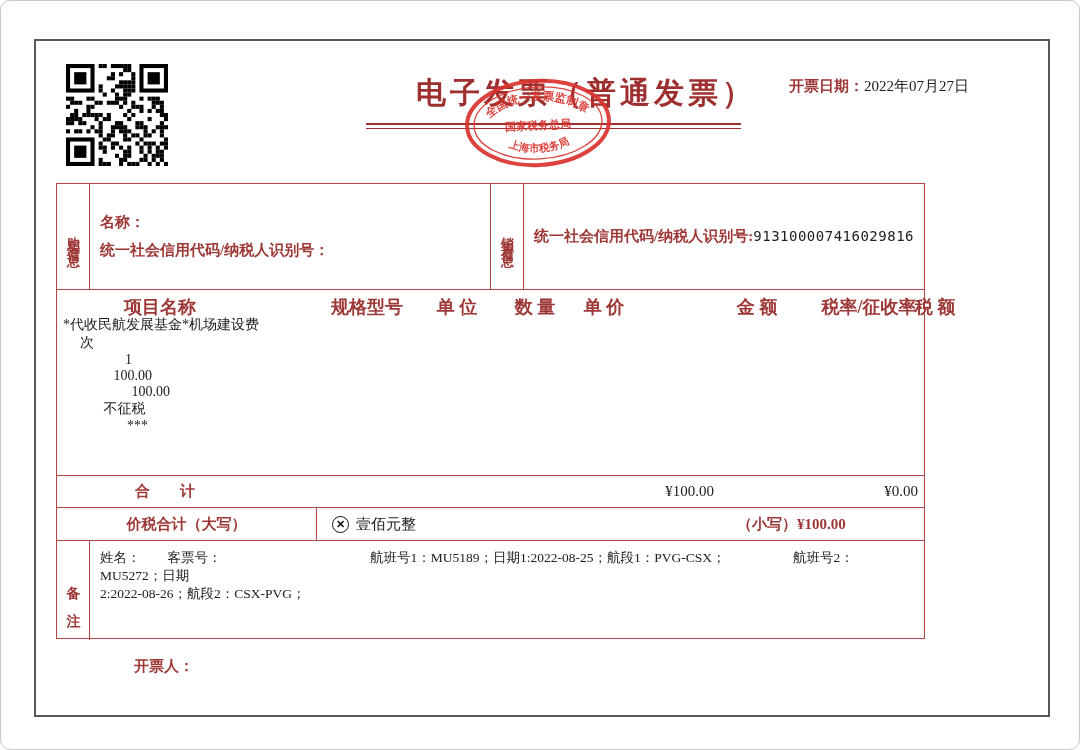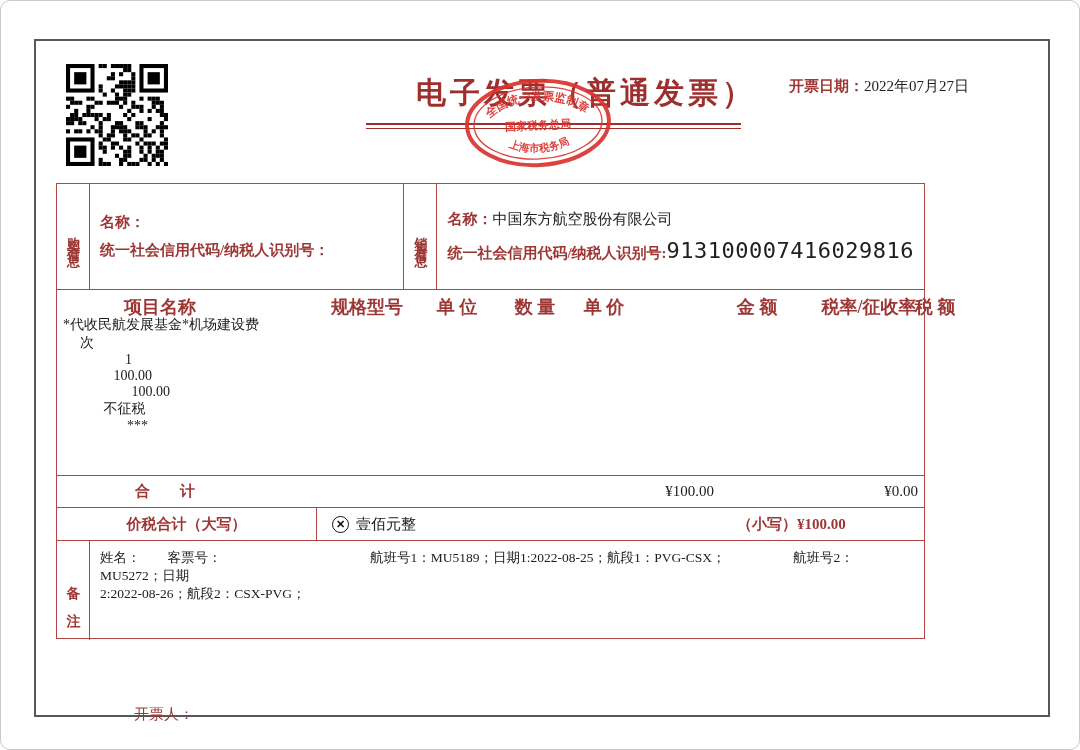--- a/index.html
+++ b/index.html
@@ -59,21 +59,21 @@
     writing-mode:vertical-lr;text-orientation:upright;letter-spacing:4px;
   }
   .party-content{
     display:flex;flex-direction:column;justify-content:center;
     padding:4px 10px;gap:9px;font-size:15px;
   }
   .buyer-content{width:457px;border-right:1px solid var(--border-red);}
   .seller-content{flex:1;}
   .party-line{white-space:nowrap;}
   .tax-id-num{
-    font-family:"DejaVu Sans Mono",monospace;font-size:22px;letter-spacing:.5px;margin-top:13px;
+    font-family:"DejaVu Sans Mono",monospace;font-size:14px;letter-spacing:.5px;margin-top:13px;
   }
   .row-items{position:relative;height:186px;border-top:1px solid var(--border-red);}
   .ih{
     position:absolute;top:5px;transform:translateX(-50%);
     color:var(--label-red);font-weight:600;font-size:18px;white-space:nowrap;
   }
   .item-row{position:absolute;left:0;top:26px;width:100%;display:flex;font-size:14px;flex-direction:column;}
   .c-name{width:255px;padding-left:6px;text-align:left;}
   .c-spec{width:120px;text-align:center;}
   .c-unit{width:60px;text-align:center;}
@@ -105,21 +105,21 @@
   .row-remarks{display:flex;height:100px;border-top:1.5px solid var(--border-red);}
   .remark-cell{
     width:33px;border-right:1px solid var(--border-red);
     display:flex;align-items:center;justify-content:center;
     color:var(--label-red);font-size:14px;font-weight:600;
     writing-mode:vertical-lr;text-orientation:upright;letter-spacing:26px;padding-top:20px;
   }
   .remark-content{flex:1;padding:8px 10px;font-size:13.5px;line-height:1.35;}
   .remark-line{white-space:pre-wrap;}
   
-  .issuer{position:absolute;left:133px;top:656px;font-size:15px;color:var(--label-red);font-weight:400;margin-top:48px;}
+  .issuer{position:absolute;left:133px;top:656px;font-size:15px;color:var(--label-red);font-weight:700;}
 </style>
 </head>
 <body>
 
 <div class="frame"></div>
 
 <svg class="qr" viewBox="0 0 100 100" id="qr-svg">
     <rect x="32" y="0" width="4" height="4" fill="#000"></rect>
     <rect x="36" y="0" width="4" height="4" fill="#000"></rect>
     <rect x="44" y="0" width="4" height="4" fill="#000"></rect>
@@ -355,23 +355,20 @@
       <div class="party-line">
         <span class="red-label">名称：</span><span class="black-val"></span>
       </div>
       <div class="party-line">
         <span class="red-label">统一社会信用代码/纳税人识别号：</span><span class="black-val"></span>
       </div>
     </div>
     <div class="vcell">销售方信息</div>
     <div class="party-content seller-content">
       <div class="party-line">
-        <span class="red-label">名称：</span><span class="black-val">中国东方航空股份有限公司</span>
-      </div>
-      <div class="party-line">
         <span class="red-label">统一社会信用代码/纳税人识别号:</span><span class="black-val tax-id-num">913100007416029816</span>
       </div>
     </div>
   </div>
 
   <div class="row-items">
     <span class="ih" style="left:103px">项目名称</span>
     <span class="ih" style="left:310px">规格型号</span>
     <span class="ih" style="left:400px">单 位</span>
     <span class="ih" style="left:478px">数 量</span>

